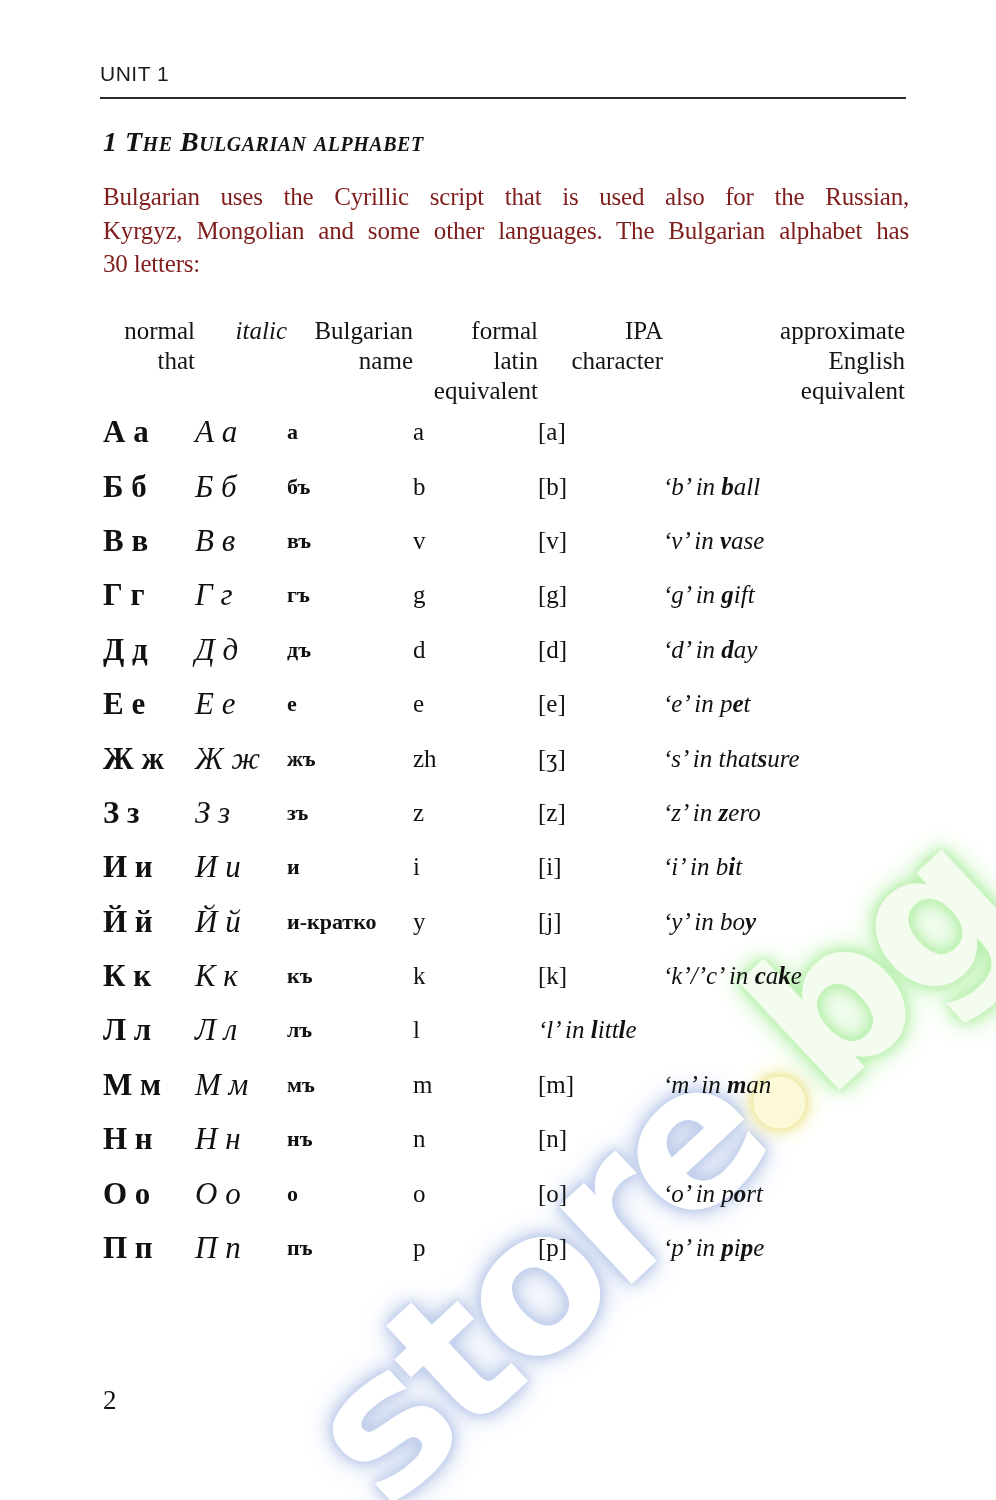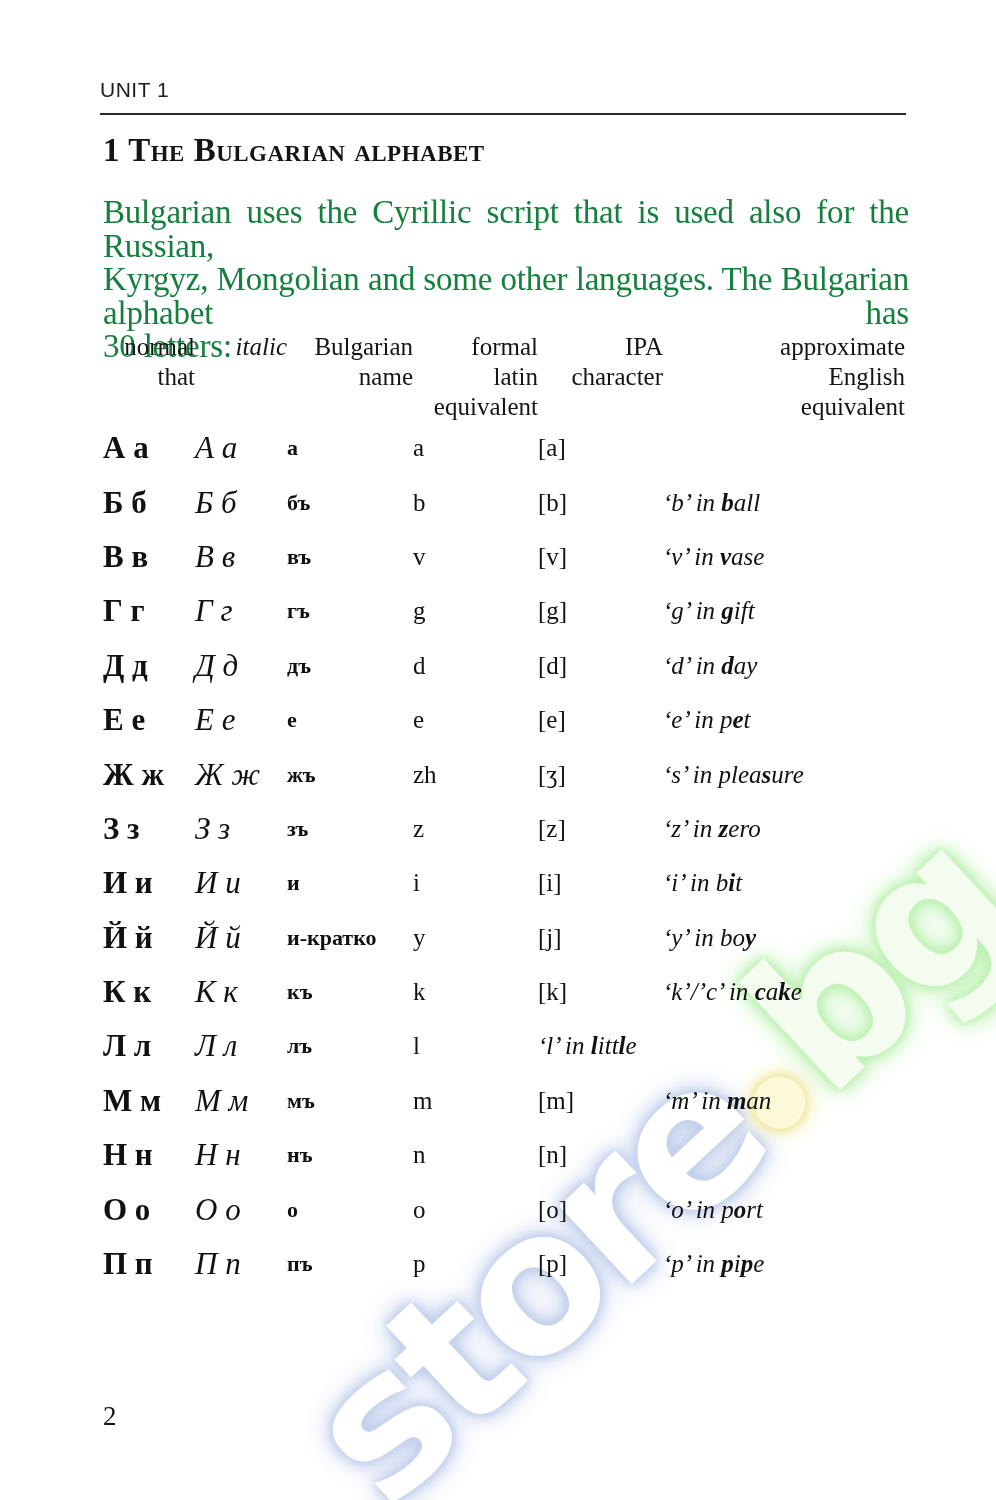--- a/index.html
+++ b/index.html
@@ -27,41 +27,41 @@
     color:#f3fcee;
     text-shadow:0 0 4px #d2f5c8, 0 0 10px #b5efa9, 0 0 18px #b5efa9, 0 0 32px #c4f3ba;
   }
   .wm-dot {
     display:inline-block; width:52px; height:52px; border-radius:50%;
     background:#fcf9d8; margin:0 10px 6px 10px;
     box-shadow:0 0 6px 3px #f1e9a4, 0 0 16px 8px rgba(241,233,164,.55);
     vertical-align:baseline;
   }
 
-  .content { position:absolute; inset:0; z-index:1;margin-top:16px; }
+  .content { position:absolute; inset:0; z-index:1; }
 
   
   .page-header {
     position:absolute; left:100px; top:62px; width:806px;
     border-bottom:2px solid #2a2a2a; padding-bottom:11px;
     font-family:"Liberation Sans", sans-serif;
     font-size:21px; letter-spacing:0.5px; color:#1c1c1c;
   }
 
   
   .section-title {
-    position:absolute; left:103px; top:116px;
-    font-size:33px; font-weight:bold; font-variant:small-caps;
-    letter-spacing:0.5px; color:#141414;
+    position:absolute; left:103px; top:126px;
+    font-size:28px; font-weight:bold; font-variant:small-caps;
+    letter-spacing:0.5px; color:#141414;font-style:italic;
   }
 
   
   .intro {
     position:absolute; left:103px; top:180px; width:806px;
-    font-size:33px; line-height:33.5px; letter-spacing:-0.2px; color:#15803d;
+    font-size:25px; line-height:33.5px; letter-spacing:-0.2px; color:#7f1d1d;
   }
   .intro .jline { text-align:justify; text-align-last:justify; }
   .intro .lline { text-align:left;font-family:Liberation Serif, serif; }
 
   
   .tbl-head, .tr {
     display:grid;
     grid-template-columns:92px 92px 126px 125px 125px 242px;
     text-align:right;
   }
@@ -196,21 +196,21 @@
             <span><span>‘e’ in p</span><span class="bseg">e</span><span>t</span></span>
           </div>
         </div>
         <div class="tr">
           <div class="td c-normal">Ж ж</div>
           <div class="td c-italic">Ж ж</div>
           <div class="td c-name">жъ</div>
           <div class="td c-latin">zh</div>
           <div class="td c-ipa">[ʒ]</div>
           <div class="td c-english">
-            <span><span>‘s’ in plea</span><span class="bseg">s</span><span>ure</span></span>
+            <span><span>‘s’ in that</span><span class="bseg">s</span><span>ure</span></span>
           </div>
         </div>
         <div class="tr">
           <div class="td c-normal">З з</div>
           <div class="td c-italic">З з</div>
           <div class="td c-name">зъ</div>
           <div class="td c-latin">z</div>
           <div class="td c-ipa">[z]</div>
           <div class="td c-english">
             <span><span>‘z’ in </span><span class="bseg">z</span><span>ero</span></span>

